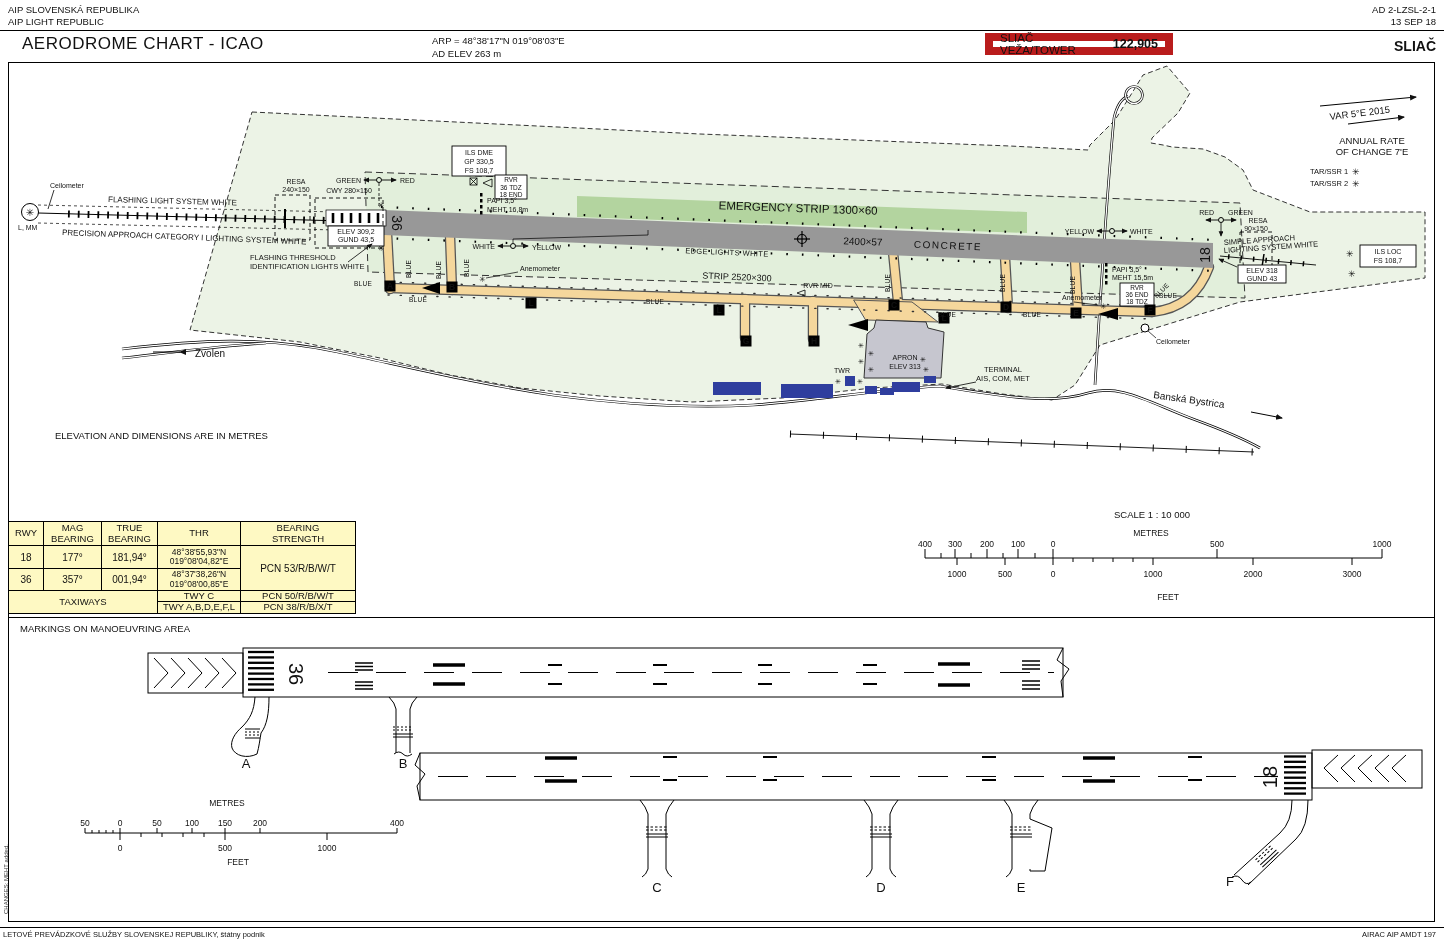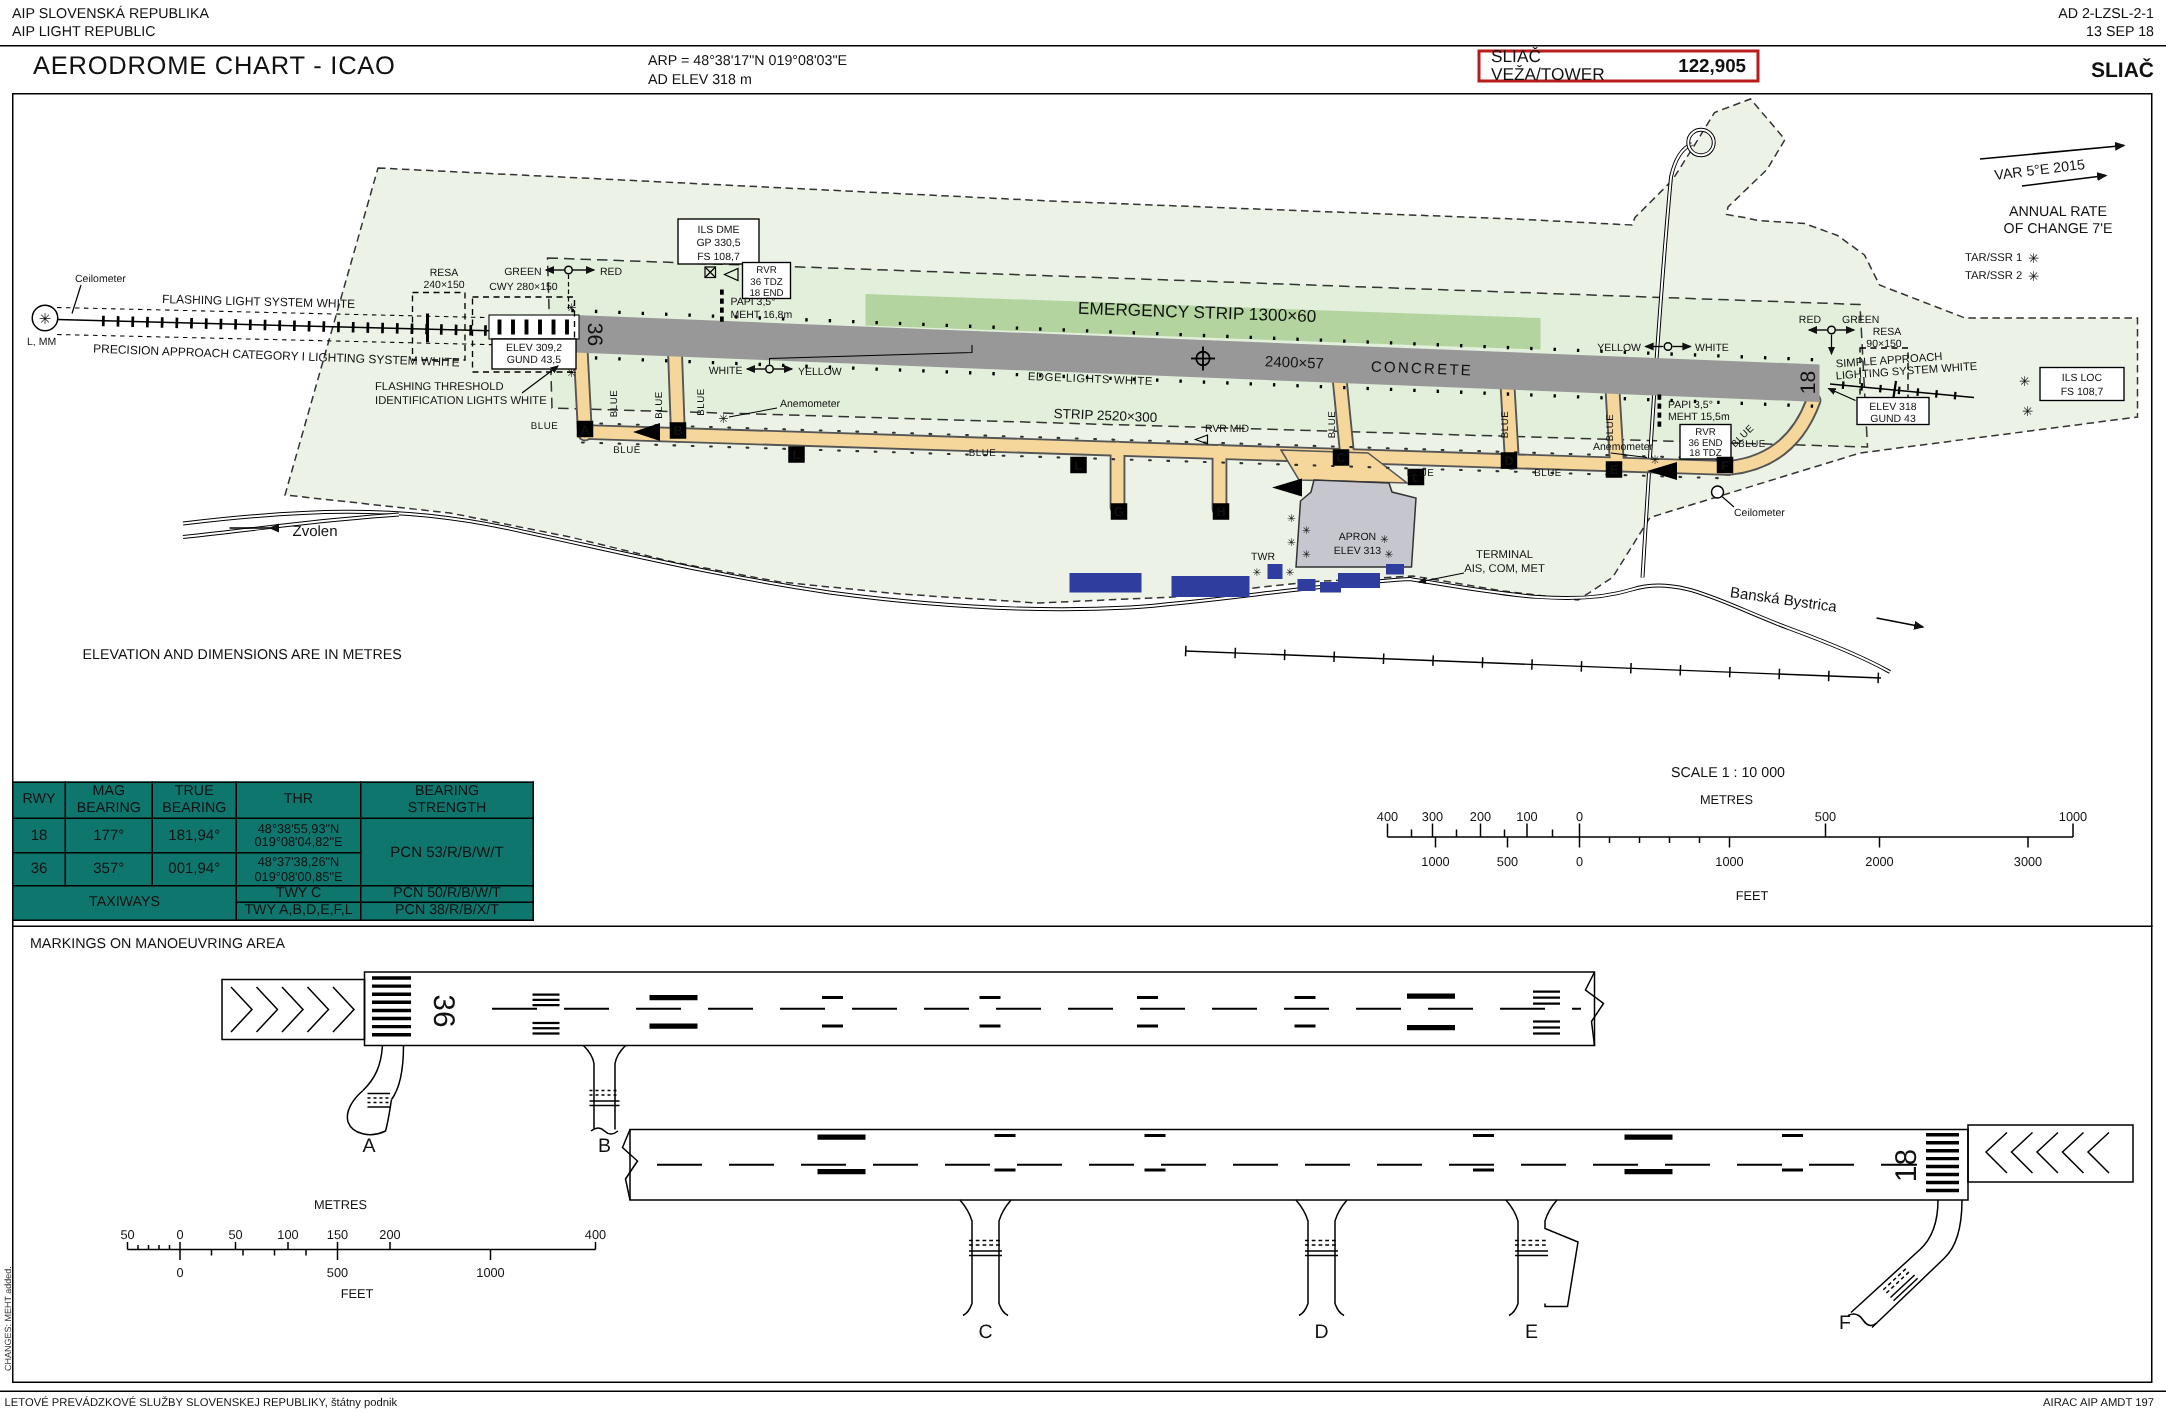--- a/index.html
+++ b/index.html
@@ -4,40 +4,40 @@
 <style>
   html,body{margin:0;padding:0;background:#fff;}
   body{width:1444px;height:941px;position:relative;font-family:"Liberation Sans",sans-serif;color:#111;overflow:hidden;}
   .abs{position:absolute;} .t9{font-size:9.5px;}
   .title{font-size:17px;letter-spacing:.5px;margin-left:14px;}
   .bold{font-weight:bold;}
   .right{}
   .hr{position:absolute;left:0;width:1444px;border-top:1px solid #000;height:0;}
   .chartbox{position:absolute;left:8px;top:62px;width:1427px;height:860px;border:1.5px solid #000;box-sizing:border-box;}
   .divider{position:absolute;left:8px;top:617px;width:1427px;border-top:1px solid #000;height:0;}
-  .towerbox{position:absolute;left:985px;top:33px;width:188px;height:22px;border:2px solid #b91c1c;box-sizing:border-box;display:flex;align-items:center;padding:0 7px;gap:32px;}
+  .towerbox{position:absolute;left:985px;top:33px;width:188px;height:22px;border:8px solid #b91c1c;box-sizing:border-box;display:flex;align-items:center;padding:0 7px;gap:32px;}
   .towerbox .lbl{font-size:11.5px;}
   .towerbox .frq{font-size:12.5px;font-weight:bold;}
-  table.rwy{position:absolute;left:8px;top:521px;border-collapse:collapse;table-layout:fixed;background:#0f766e;}
+  table.rwy{position:absolute;left:8px;top:521px;border-collapse:collapse;table-layout:fixed;background:#fef9c3;}
   table.rwy td{border:1px solid #000;text-align:center;vertical-align:middle;padding:0 1px;line-height:1.1;}
   .coord{font-size:8.5px;display:block;}
   svg text{font-family:"Liberation Sans",sans-serif;fill:#111;}
   .vchanges{position:absolute;left:-60px;top:845px;width:132px;font-size:6px;transform:rotate(-90deg);transform-origin:center;color:#333;}
 </style>
 </head>
 <body>
 
 <div class="abs t9" style="left:8px;top:4px">AIP SLOVENSKÁ REPUBLIKA</div>
 <div class="abs t9" style="left:8px;top:16px">AIP LIGHT REPUBLIC</div>
 <div class="abs t9 right" style="right:8px;top:4px">AD 2-LZSL-2-1</div>
 <div class="abs t9 right" style="right:8px;top:16px">13 SEP 18</div>
 <div class="hr" style="top:30px"></div>
 <div class="abs title" style="left:8px;top:34px">AERODROME CHART - ICAO</div>
 <div class="abs t9" style="left:432px;top:35px">ARP = 48°38'17"N   019°08'03"E</div>
-<div class="abs t9" style="left:432px;top:48px">AD ELEV 318 m</div>
+<div class="abs t9" style="left:432px;top:48px">AD ELEV 263 m</div>
 <div class="towerbox">
   <span class="lbl">SLIAČ VEŽA/TOWER</span>
   <span class="frq">122,905</span>
 </div>
 <div class="abs bold right" style="right:8px;top:38px;font-size:14px">SLIAČ</div>
 
 <div class="chartbox"></div>
 <div class="divider"></div>
 
 <svg class="abs" style="left:8px;top:62px" width="1428" height="555" viewBox="0 0 1428 555">

